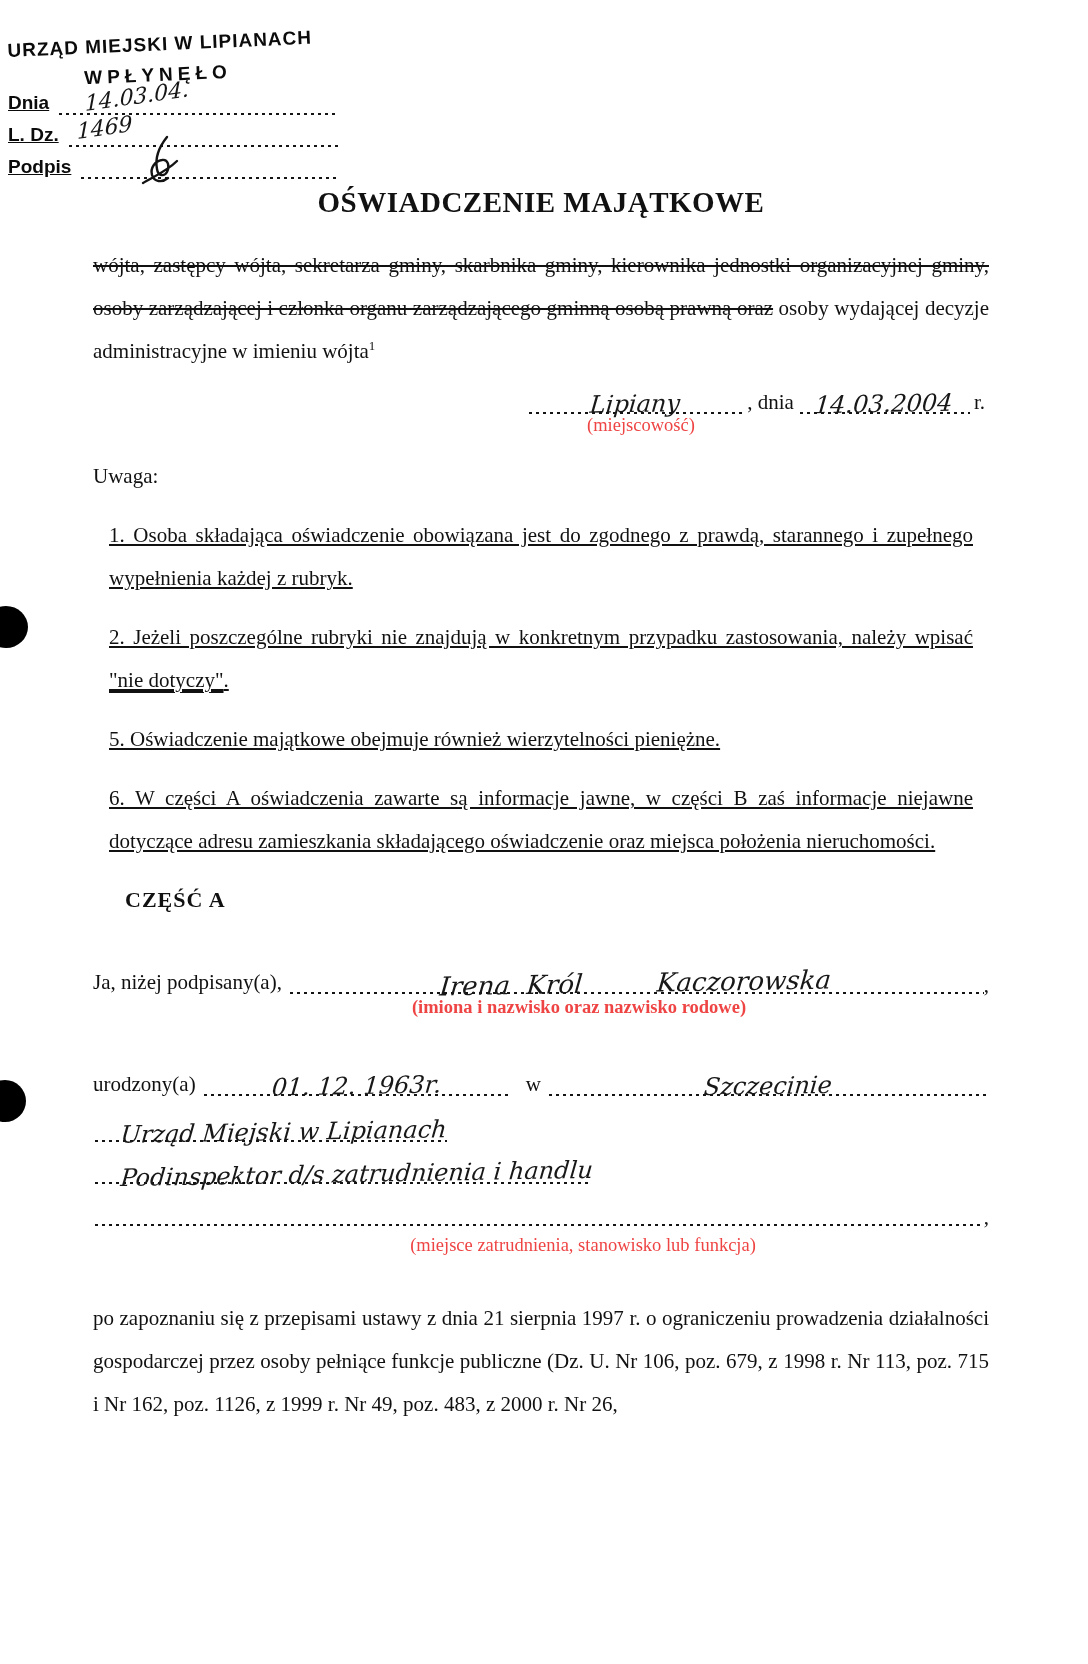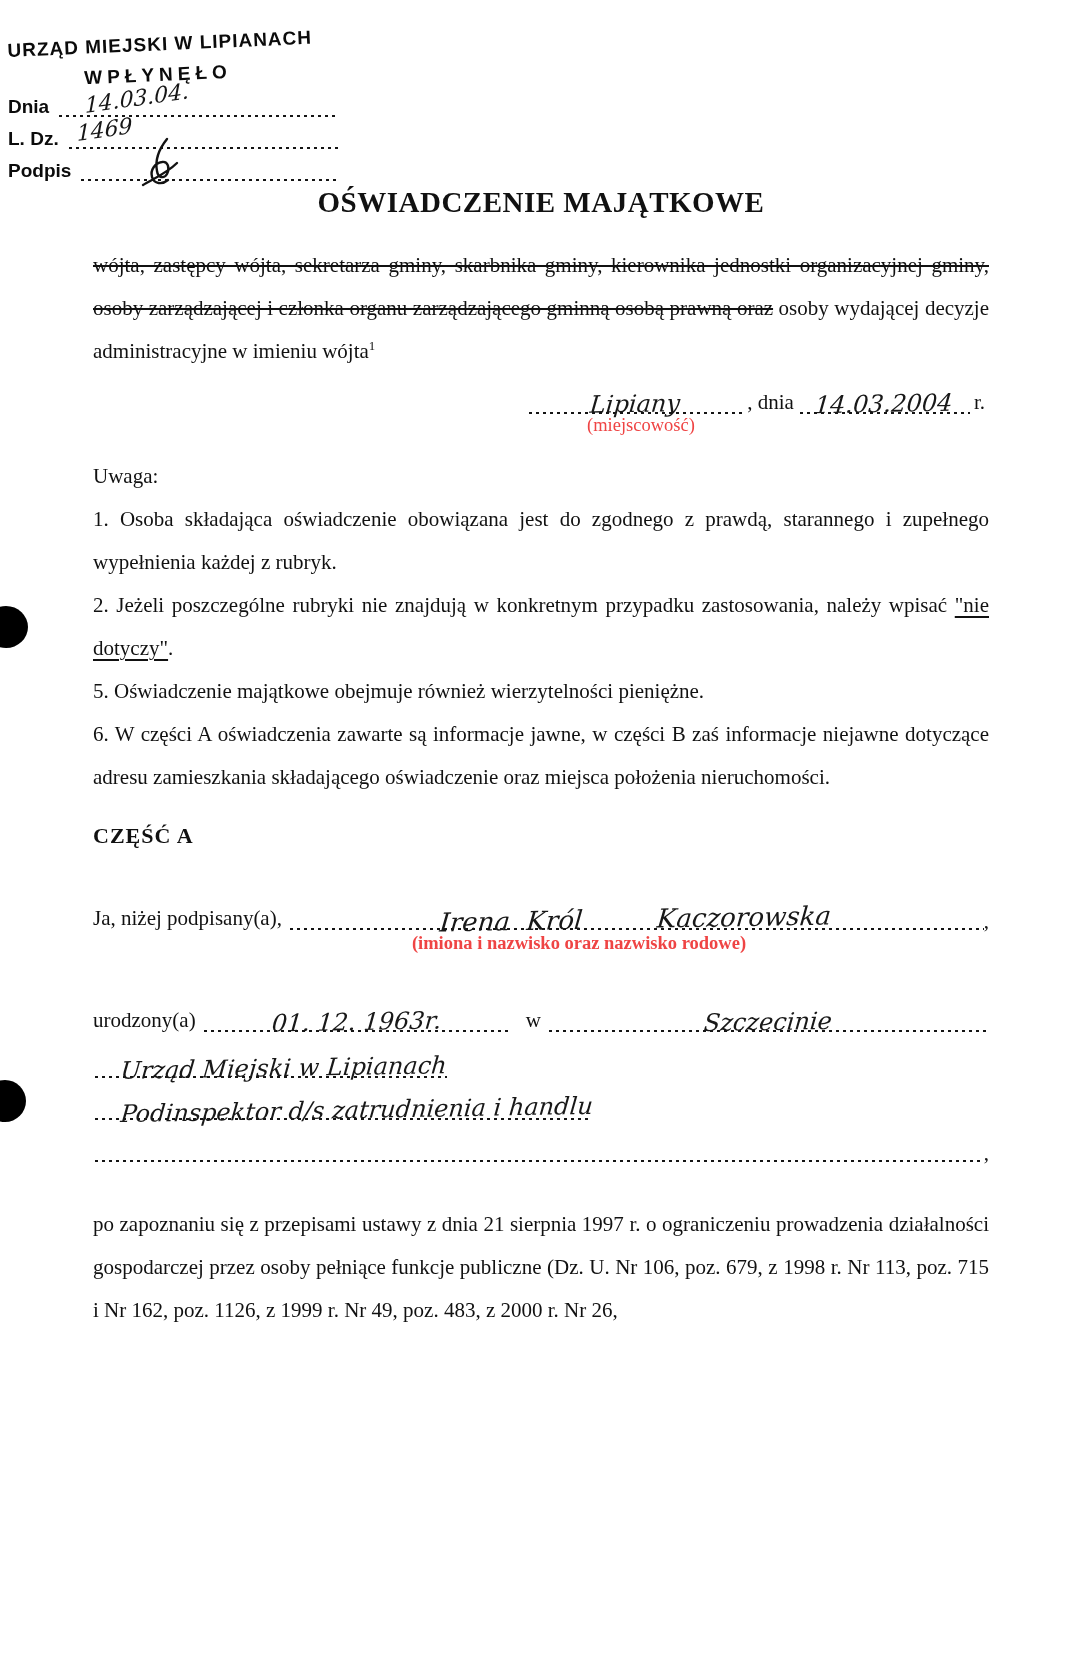--- a/index.html
+++ b/index.html
@@ -35,23 +35,23 @@
     font-weight: bold; font-size: 19px; letter-spacing: 1px;
     transform: rotate(-2.5deg); transform-origin: left bottom;
     white-space: nowrap;
   }
   .stamp .received {
     font-weight: bold; font-size: 19px; letter-spacing: 5px;
     transform: rotate(-2.5deg);
     text-align: center; width: 300px; margin-top: 2px;
   }
   .stamp-row {
-    display: flex; align-items: flex-end;
+    display: flex; align-items: center;
     height: 30px; margin-top: 2px;
-    font-weight: bold; font-size: 19px;
+    font-weight: bold; font-size: 19px; text-decoration: underline;
   }
   .stamp-row .s-label { flex: 0 0 auto; padding-right: 8px; }
   .stamp-fill { flex: 1 1 auto; position: relative; height: 26px; }
   .stamp-hw {
     position: absolute; left: 28px; bottom: 0;
     font-family: "DejaVu Serif", serif; font-style: italic;
     font-weight: normal; font-size: 22px; white-space: pre;
     transform: rotate(-8deg) skewX(-8deg); transform-origin: left bottom;
     color: #161616;
   }
@@ -106,24 +106,24 @@
     white-space: pre;
     display: inline-block;
     transform: skewX(-6deg) rotate(-1deg);
     margin-bottom: -3px;
   }
 
   .caption { font-size: 18.5px; color: #ef4444; height: 22px; }
   .place-caption { margin-left: 438px; width: 220px; text-align: center; }
 
   .uwaga { margin-top: 18px; line-height: 43px; font-family: Liberation Serif, serif; }
-  .note { margin: 0; line-height: 43px; text-align: justify; }
+  .note { margin: 16px; line-height: 43px; text-align: justify; text-decoration: underline; }
   .ul { text-decoration: underline; text-underline-offset: 4px; text-decoration-thickness: 1.6px; }
 
-  .part-a { margin-top: 24px; font-weight: bold; font-size: 22px; letter-spacing: 1px; height: 30px; }
+  .part-a { margin-top: 24px; font-weight: bold; font-size: 22px; letter-spacing: 1px; height: 30px; margin-left: 32px; }
 
   .field-row {
     display: flex; align-items: flex-end;
     height: 38px; margin-top: 0;
   }
   .field-row .lbl { flex: 0 0 auto; padding-right: 6px; }
   .field-row .grow { flex: 1 1 auto; }
   .ja-row { margin-top: 40px; }
   .born-row { margin-top: 40px; height: 38px; }
   .bdate-fill { flex: 0 0 310px; }
@@ -235,17 +235,18 @@
     </div>
     <div class="line-row">
       <span class="fill dots grow">
         <span class="hw">Podinspektor d/s zatrudnienia i handlu</span>
       </span>
     </div>
     <div class="line-row empty-row">
       <span class="fill dots grow"></span>
       <span class="tail-comma">,</span>
     </div>
+    <div class="caption emp-caption">(miejsce zatrudnienia, stanowisko lub funkcja)</div>
 
     <div class="legal">po zapoznaniu się z przepisami ustawy z dnia 21 sierpnia 1997 r. o ograniczeniu prowadzenia działalności gospodarczej przez osoby pełniące funkcje publiczne (Dz. U. Nr 106, poz. 679, z 1998 r. Nr 113, poz. 715 i Nr 162, poz. 1126, z 1999 r. Nr 49, poz. 483, z 2000 r. Nr 26,</div>
 
   </div>
 </div>
 
 </body></html>

